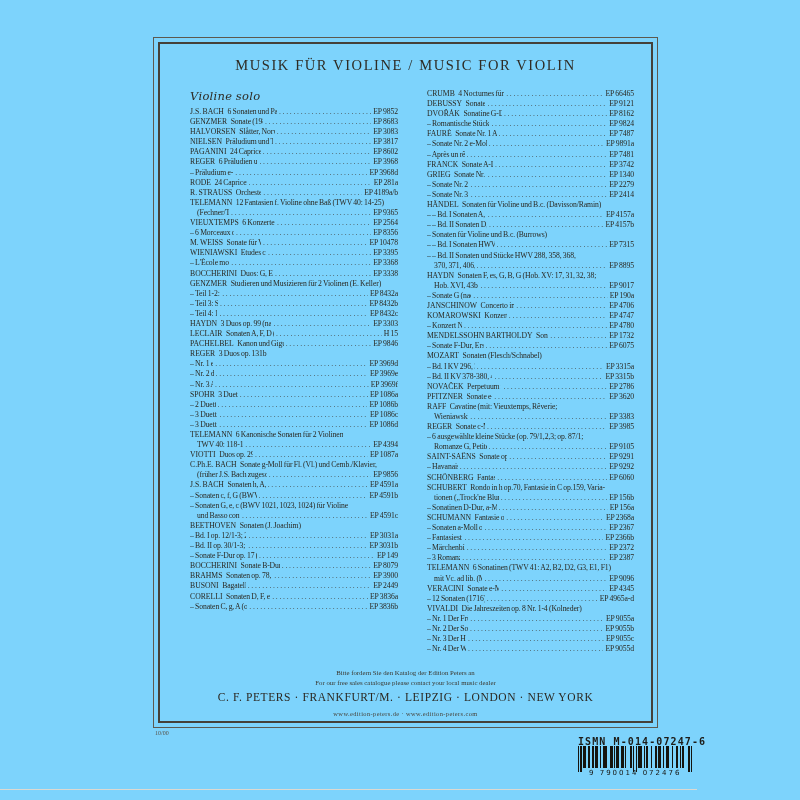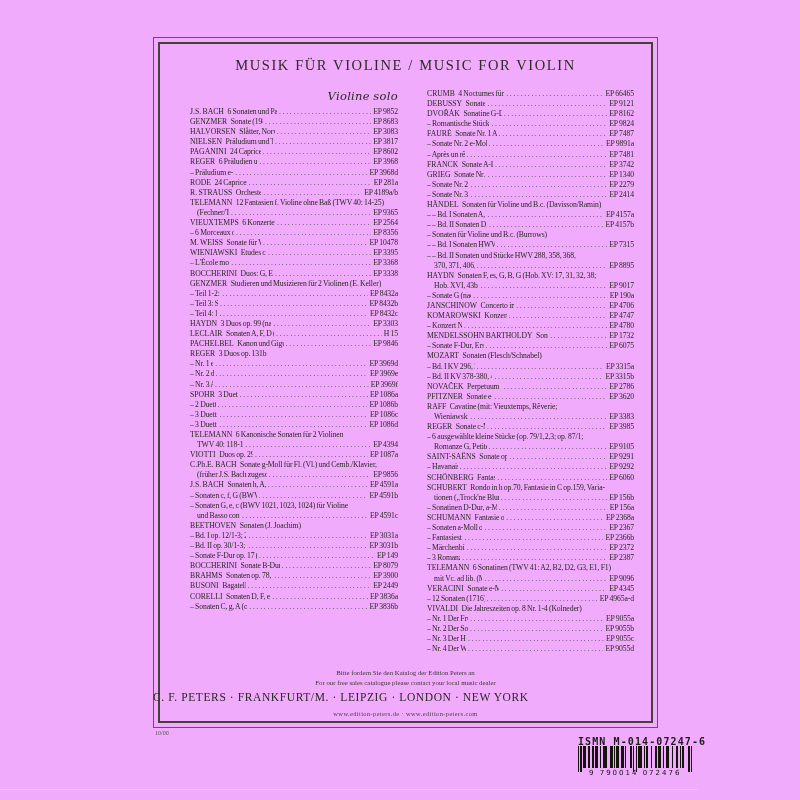--- a/index.html
+++ b/index.html
@@ -1,38 +1,38 @@
 <!DOCTYPE html>
 <html><head>
 <meta charset="utf-8">
 <style>
   html,body{margin:0;padding:0;}
   body{width:800px;height:800px;background:#ffffff;}
-  .page{position:relative;width:800px;height:800px;background:#f0abfc;overflow:hidden;
+  .page{position:relative;width:800px;height:800px;background:#7dd3fc;overflow:hidden;
         font-family:"Liberation Serif","DejaVu Serif",serif;color:#28251f;}
   .frame{position:absolute;left:153px;top:37px;width:503px;height:689px;border:1px solid #5d594f;}
   .frame-inner{position:absolute;left:4px;top:4px;right:4px;bottom:4px;border:2px solid #45413a;}
   .title{position:absolute;left:153px;top:57px;width:505px;text-align:center;
          font-size:14.5px;letter-spacing:1.6px;color:#2e2b24;white-space:nowrap;}
   .col{position:absolute;font-size:7.7px;letter-spacing:-0.1px;word-spacing:-0.5px;color:#2a2821;}
   .col-left{left:190px;top:90px;width:208px;}
   .col-right{left:427px;top:89px;width:207px;}
   .sec-header{font-style:italic;font-size:11.5px;line-height:13px;margin:4px 0 4px;
               letter-spacing:0.3px;color:#2e2b24;font-family:"DejaVu Serif",serif;}
-  .sec-header:first-child{margin-top:0;text-align:right;}
+  .sec-header:first-child{margin-top:0;}
   .row{display:flex;align-items:baseline;line-height:10.1px;height:10.1px;overflow:hidden;}
   .row .c{font-weight:normal;margin-right:3.5px;white-space:nowrap;flex-shrink:0;letter-spacing:0;}
   .row .t{white-space:nowrap;min-width:0;overflow:hidden;flex-shrink:1;}
   .row .dots{flex:1 1 auto;min-width:0;overflow:hidden;white-space:nowrap;margin:0 2px;color:#3c3931;}
   .row .dots::after{content:"..........................................................................";letter-spacing:1.7px;}
   .row .ep{white-space:nowrap;flex-shrink:0;}
   .row.ind{padding-left:7px;}
   .f1{position:absolute;left:153px;top:669px;width:505px;text-align:center;font-size:6.8px;color:#3b382f;}
   .f2{position:absolute;left:153px;top:679px;width:505px;text-align:center;font-size:6.8px;color:#3b382f;}
-  .peters{position:absolute;left:153px;top:691px;width:505px;text-align:left;
+  .peters{position:absolute;left:153px;top:691px;width:505px;text-align:center;
           font-size:11.5px;letter-spacing:0.6px;color:#2b2821;white-space:nowrap;}
   .www{position:absolute;left:153px;top:710px;width:505px;text-align:center;font-size:6.4px;
        letter-spacing:0.4px;color:#47433a;}
   .print-code{position:absolute;left:155px;top:730px;font-size:6px;color:#57534a;}
   .ismn{position:absolute;left:578px;top:736px;width:130px;font-family:"DejaVu Sans Mono",monospace;
         font-size:10px;font-weight:bold;letter-spacing:1.1px;color:#1d1c18;}
   .bars{position:absolute;left:578px;top:746px;width:114px;height:26px;}
   .bc-digits{position:absolute;left:576px;top:769px;width:124px;font-family:"DejaVu Sans",sans-serif;
              font-size:7px;letter-spacing:2px;color:#15140f;margin-left:13px;}
   .page-edge{position:absolute;left:0;top:789px;width:697px;height:1px;background:#dcd9d1;}

